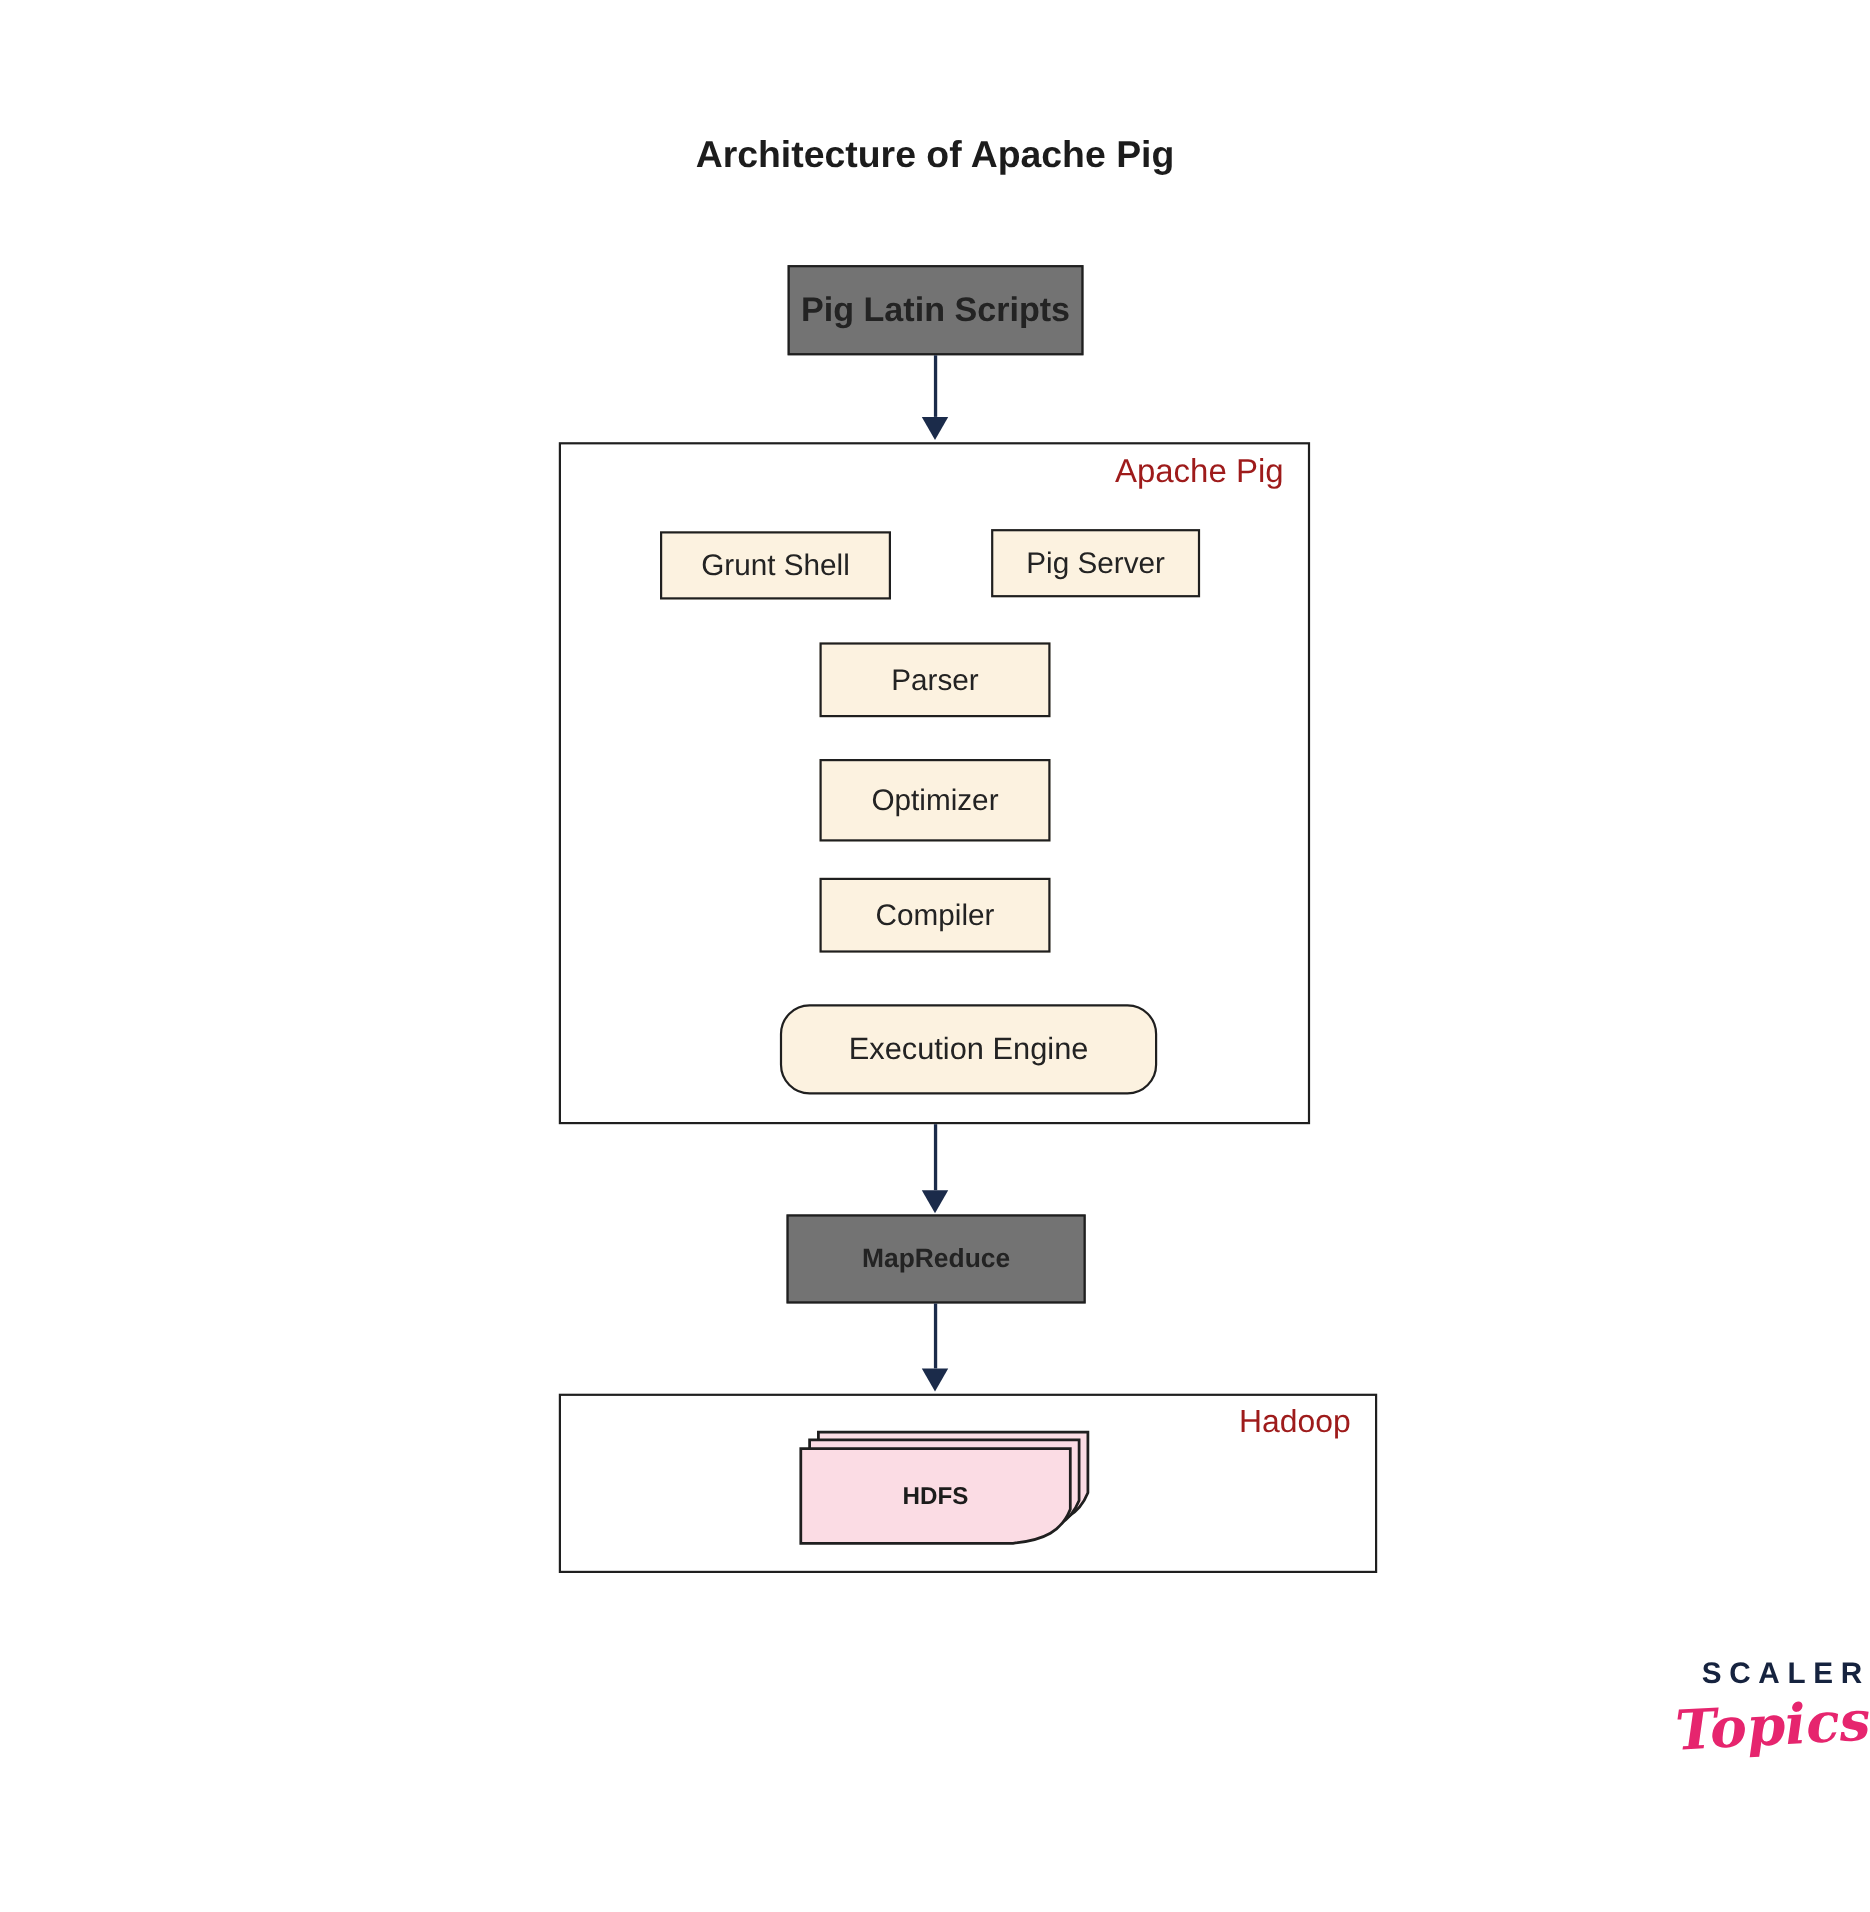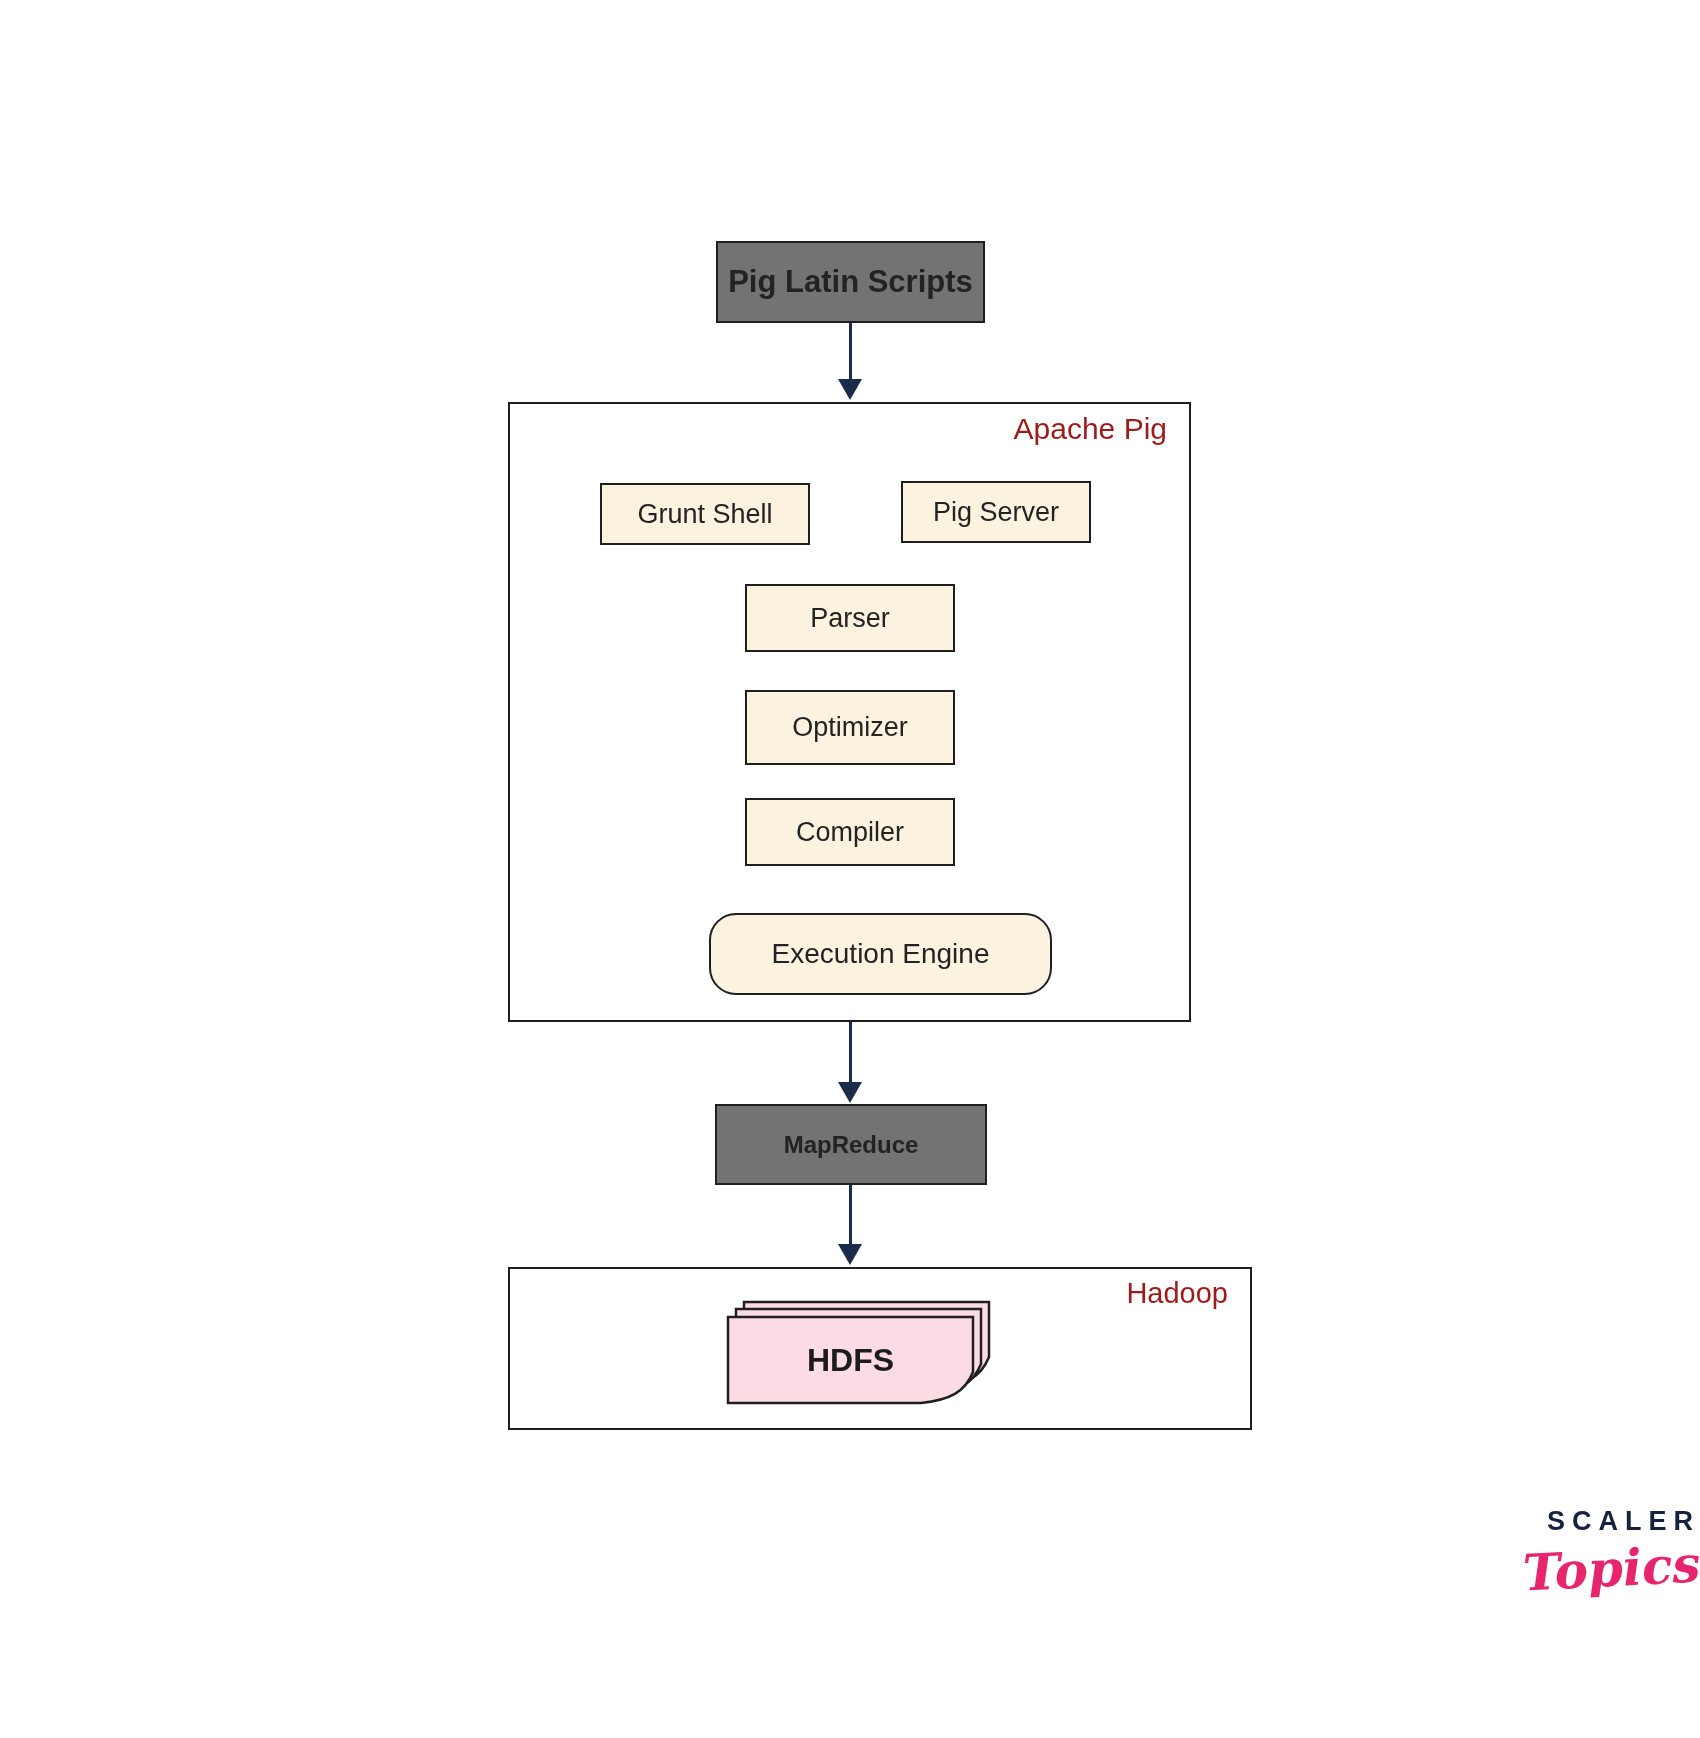--- a/index.html
+++ b/index.html
@@ -62,21 +62,21 @@
     border-right: 12px solid transparent;
     border-top: 21px solid #1b2b4a;
   }
   .hdfs-stack { position: absolute; left: 726px; top: 1300px; }
   .hdfs-stack path { stroke: #1f1f1f; stroke-width: 2.5; }
   .hdfs-label {
     position: absolute;
     left: 728px; top: 1317px;
     width: 245px; height: 86px;
     display: flex; align-items: center; justify-content: center;
-    font-size: 32px; font-weight: bold; color: #1c1c1c;
+    font-size: 22px; font-weight: bold; color: #1c1c1c;
   }
   .logo {
     position: absolute;
     top: 1506px;
     left: 0;
     width: 100%;
     text-align: right;
   }
   .logo-scaler {
     display: block;
@@ -109,20 +109,21 @@
   #mapreduce         { left: 715px; top: 1104px; width: 272px; height: 81px; font-size: 24px; }
   #arrow-3 { top: 1185px; height: 80px; }
   #hadoop-frame      { left: 508px; top: 1267px; width: 744px; height: 163px; }
   #hadoop-frame .frame-label { font-size: 29px; }
 </style>
 </head>
 <body>
 
 <div class="stage">
 
+  <div class="title">Architecture of Apache Pig</div>
 
   <div class="node green" id="pig-latin-scripts">Pig Latin Scripts</div>
 
   <div class="arrow" id="arrow-1">
     <div class="stem"></div>
     <div class="head"></div>
   </div>
 
   <div class="frame" id="apache-pig-frame">
     <div class="frame-label">Apache Pig</div>

